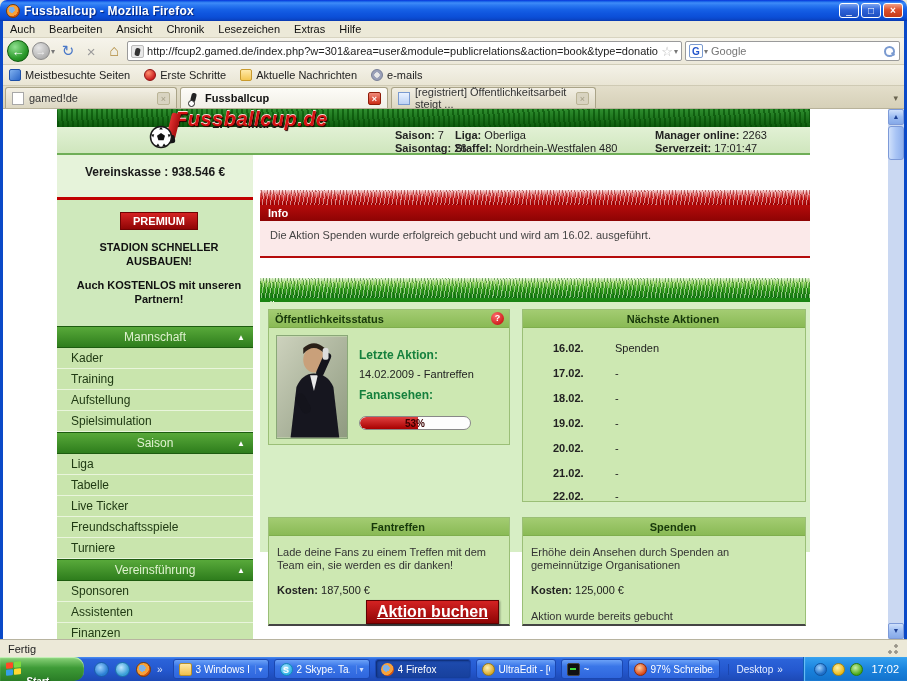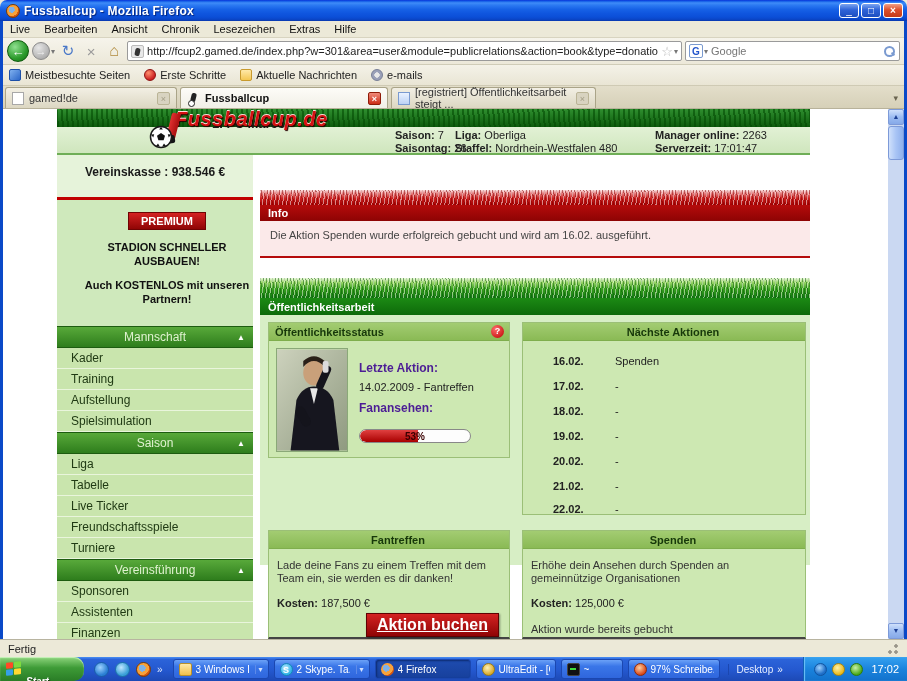--- a/index.html
+++ b/index.html
@@ -86,21 +86,21 @@
   .hinfo{position:absolute;top:20px;height:26px;font-size:11px;color:#222;}
   .hinfo .row{line-height:13px;white-space:nowrap;}
   .hinfo b{font-weight:bold;}
   .hi1{left:338px;} .hi2{left:398px;} .hi3{left:598px;}
 
   
   .sidebar{position:absolute;left:0;top:46px;width:196px;height:482px;background:#cfe9bc;}
   .kasse{position:absolute;left:0;top:0;width:196px;height:42px;background:#e6f3da;text-align:center;font-size:12px;color:#1a1a1a;padding-top:10px;}
   .kasse b{font-weight:bold;}
   .redline{position:absolute;left:0;top:42px;width:196px;height:3px;background:#c00000;}
-  .premium{position:absolute;left:12px;top:45px;width:196px;height:126px;text-align:center;}
+  .premium{position:absolute;left:4px;top:45px;width:196px;height:126px;text-align:center;}
   .prembtn{display:inline-block;margin-top:12px;padding:2px 12px;font-size:11px;font-weight:bold;color:#fff;
     background:linear-gradient(180deg,#d42222,#8f0505);border:1px solid #6f0303;}
   .premtxt{font-size:11px;font-weight:bold;color:#111;margin-top:10px;padding:0 8px;line-height:14px;}
   .navmenu{position:absolute;left:0;top:171px;width:196px;}
   .mhead{height:22px;background:linear-gradient(180deg,#58a93a,#2e7d1c);color:#dff2cf;font-size:12px;
     display:flex;align-items:center;justify-content:center;position:relative;border-top:1px solid #1d5c10;border-bottom:1px solid #1d5c10;}
   .mhead .tri{position:absolute;right:8px;font-size:8px;color:#fff;}
   .mitem{height:21px;background:#c9e5ad;border-bottom:1px solid #e9f5dc;font-size:12px;color:#203a14;
     display:flex;align-items:center;padding-left:14px;cursor:pointer;}
 
@@ -113,32 +113,32 @@
   .infotitle{position:absolute;left:0;top:50px;width:550px;height:16px;background:linear-gradient(180deg,#b50b0b,#8d0303);
     color:#fff;font-size:11px;font-weight:bold;display:flex;align-items:center;padding-left:8px;}
   .infobody{position:absolute;left:0;top:66px;width:550px;height:37px;background:#fbe9e9;border-bottom:2px solid #b50b0b;
     font-size:11px;color:#444;padding:8px 0 0 10px;}
   .grassgreen{position:absolute;left:0;top:123px;width:550px;height:20px;
     background:repeating-linear-gradient(100deg,rgba(240,255,225,.55) 0 1px,rgba(0,0,0,0) 1px 4px),
       repeating-linear-gradient(80deg,rgba(10,90,10,.5) 0 1px,rgba(0,0,0,0) 1px 3px),
       linear-gradient(180deg,#eef8e0 0%,#9ad668 22%,#37a01e 55%,#117611 100%);}
   .sectitle{position:absolute;left:0;top:143px;width:550px;height:17px;background:linear-gradient(180deg,#1c8a14,#0d6a0a);
     color:#fff;font-size:11px;font-weight:bold;display:flex;align-items:center;padding-left:8px;}
-  .panel{position:absolute;left:0;top:160px;width:550px;height:250px;background:#d7eec5;}
+  .panel{position:absolute;left:0;top:147px;width:550px;height:250px;background:#d7eec5;}
 
   .box{position:absolute;border:1px solid #9bbf77;background:#cde8b2;}
   .bhead{height:18px;background:linear-gradient(180deg,#a3cc72,#8aba55);border-bottom:1px solid #7fae4d;
     font-size:11px;font-weight:bold;color:#17380a;display:flex;align-items:center;padding-left:18px;}
   .bhead.left{padding-left:6px;} .bhead.center{justify-content:center;}
   .helpic{margin-left:auto;margin-right:5px;width:13px;height:13px;border-radius:50%;background:radial-gradient(circle at 35% 30%,#ff6a6a,#bb0000);
     color:#fff;font-size:9px;font-weight:bold;text-align:center;line-height:13px;}
   .statusbox{left:8px;top:7px;width:242px;height:136px;}
   .manimg{position:absolute;left:7px;top:25px;width:72px;height:104px;border:1px solid #8aa878;}
   .stext{position:absolute;left:90px;top:38px;font-size:11px;color:#222;}
-  .stext .lbl{font-weight:bold;font-size:12px;color:#4c1d95;}
+  .stext .lbl{font-weight:bold;font-size:12px;color:#15803d;}
   .stext .val{margin:6px 4px 8px 0;}
   .fanbar{position:absolute;left:90px;top:106px;width:112px;height:14px;background:#fdfdfd;border:1px solid #888;border-radius:7px;overflow:hidden;}
   .fanfill{position:absolute;left:0;top:0;height:100%;width:53%;background:linear-gradient(180deg,#e04040,#a80000);border-radius:7px 0 0 7px;}
   .fanlabel{position:absolute;left:0;top:1px;width:100%;text-align:center;font-size:10px;font-weight:bold;color:#3a0000;}
 
   .nextbox{left:262px;top:7px;width:284px;height:193px;}
   .narow{position:absolute;left:0;width:100%;font-size:11px;color:#222;}
   .narow b{position:absolute;left:30px;font-weight:bold;}
   .narow span{position:absolute;left:92px;}
 
@@ -228,21 +228,21 @@
     <div class="winbtns">
       <div class="wbtn ic ic-min"></div>
       <div class="wbtn ic ic-max"></div>
       <div class="wbtn close ic ic-close"></div>
     </div>
   </div>
   <div class="frame-l"></div>
   <div class="frame-r"></div>
 
   <div class="menubar">
-    <span>Live</span>
+    <span>Auch</span>
     <span>Bearbeiten</span>
     <span>Ansicht</span>
     <span>Chronik</span>
     <span>Lesezeichen</span>
     <span>Extras</span>
     <span>Hilfe</span>
   </div>
 
   <div class="navbar">
     <div class="navbtn back ic ic-back"></div>

